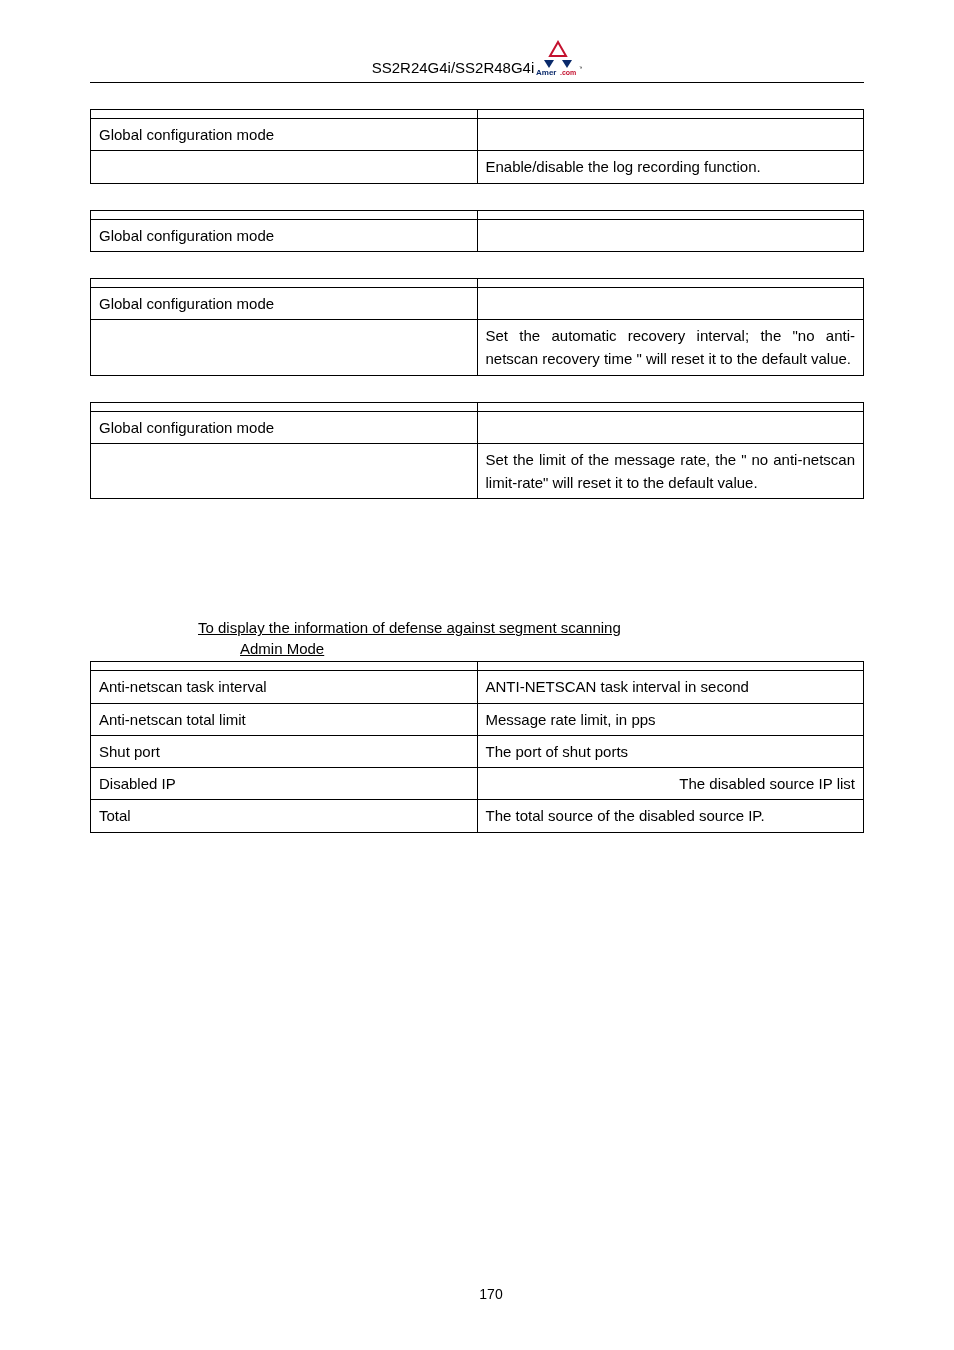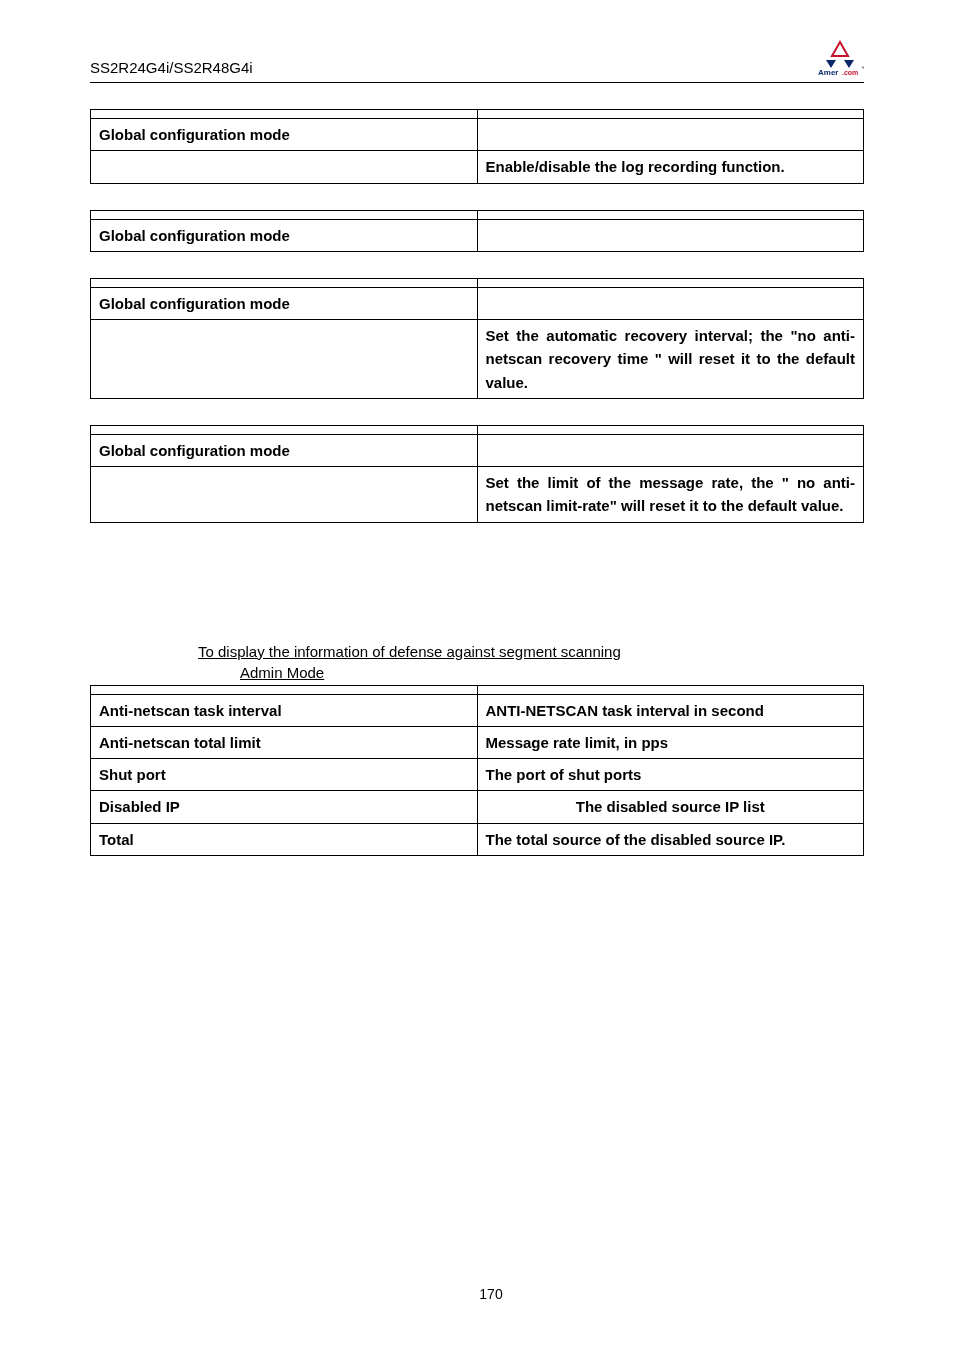--- a/index.html
+++ b/index.html
@@ -8,21 +8,21 @@
     font-family: Arial, Helvetica, sans-serif;
     font-size: 15px;
     color: #000;
     width: 954px;
     height: 1350px;
     position: relative;
     padding: 40px 90px 0 90px;
   }
   .header {
     display: flex;
-    justify-content: space-between;
+    justify-content: center;
     align-items: flex-end;
     padding-bottom: 6px;
   }
   .header-left {
     font-size: 15px;
     font-weight: normal;
     color: #000;
   }
   .logo {
     width: 48px;
@@ -36,21 +36,20 @@
   }
   .hr {
     border: none;
     border-top: 1.5px solid #000;
     margin-bottom: 26px;
   }
   table.box {
     width: 100%;
     border-collapse: collapse;
     margin-bottom: 26px;
-    font-weight: bold;
   }
   table.box td {
     border: 1px solid #000;
     padding: 4px 8px;
     vertical-align: top;
     line-height: 1.55;
   }
   table.box td.left { width: 50%; }
   table.box td.right { width: 50%; text-align: justify;}
   .info-block {
@@ -176,21 +175,21 @@
   <tr>
     <td class="left">Anti-netscan total limit</td>
     <td class="right" style="text-align:left">Message rate limit, in pps</td>
   </tr>
   <tr>
     <td class="left">Shut port</td>
     <td class="right" style="text-align:left">The port of shut ports</td>
   </tr>
   <tr>
     <td class="left">Disabled IP</td>
-    <td class="right" style="text-align:center">The disabled source IP list</td>
+    <td class="right" style="text-align:right">The disabled source IP list</td>
   </tr>
   <tr>
     <td class="left">Total</td>
     <td class="right" style="text-align:left">The total source of the disabled source IP.</td>
   </tr>
 </tbody>
   </table>
 
 <div class="page-num">170</div>
 

